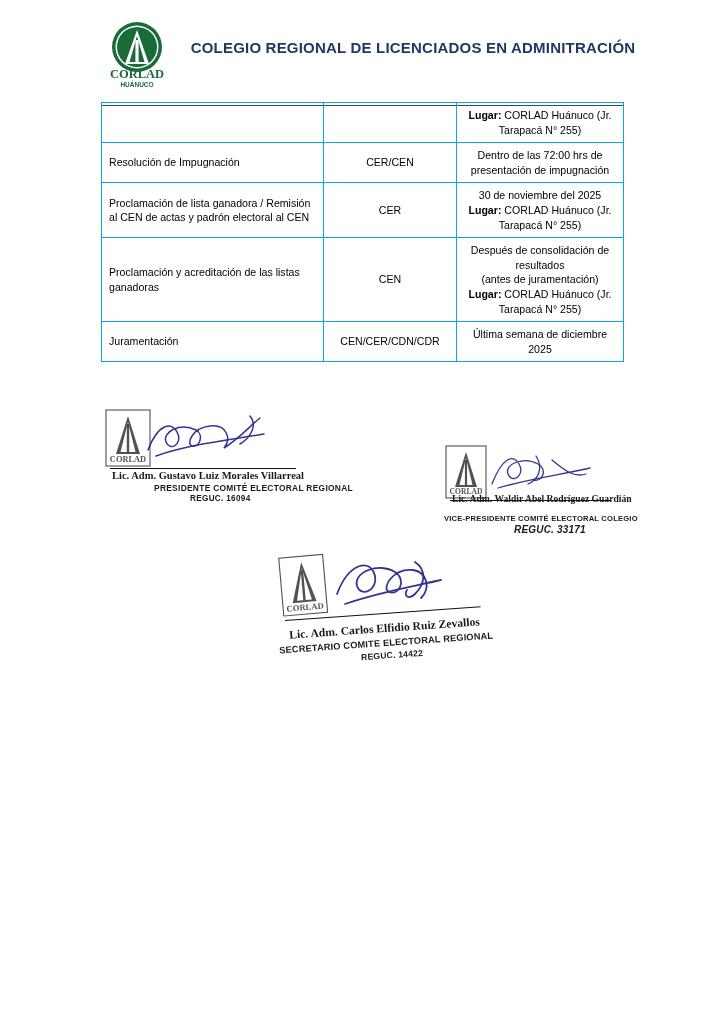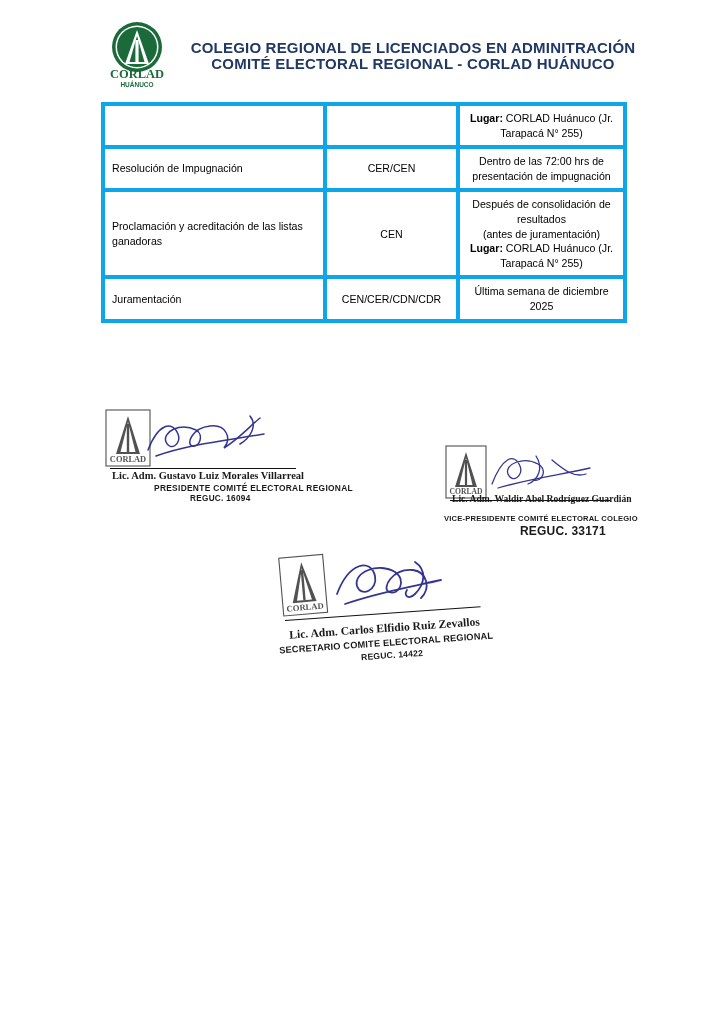--- a/index.html
+++ b/index.html
@@ -69,21 +69,21 @@
     width: 522px;
   }
   table.sched {
     border-collapse: collapse;
     width: 522px;
     table-layout: fixed;
     font-size: 10.6px;
     line-height: 14.6px;
   }
   table.sched td {
-    border: 4px solid #0ea5e9;
+    border: 1px solid #0ea5e9;
     padding: 5px 7px;
     vertical-align: middle;
   }
   col.c1 { width: 222px; }
   col.c2 { width: 133px; }
   col.c3 { width: 167px; }
 
   td.left   { text-align: left; }
   td.center { text-align: center; }
   .b { font-weight: bold; }
@@ -128,21 +128,21 @@
   #sig1 { left: 100px; top: 404px; width: 300px; height: 110px; }
   #sig1 .sig-name { left: 12px; top: 66px; font-size: 10.5px; }
   #sig1 .sig-role { left: 6px; top: 79px; font-size: 8.4px; letter-spacing: 0.3px; padding-left: 48px; }
   #sig1 .sig-reg  { left: 70px; top: 90px; font-size: 8.2px; letter-spacing: 0.3px; padding-left: 20px; }
   #sig1 .rule-line { left: 10px; top: 64px; width: 186px; }
 
   
   #sig2 { left: 440px; top: 440px; width: 290px; height: 100px; }
   #sig2 .sig-name { left: 12px; top: 53px; font-size: 9.6px; }
   #sig2 .sig-role { left: 4px; top: 74px; font-size: 7.6px; letter-spacing: 0.2px; }
-  #sig2 .sig-reg  { left: 80px; top: 84px; font-size: 12px; letter-spacing: 0.2px; }
+  #sig2 .sig-reg  { left: 74px; top: 84px; font-size: 10px; letter-spacing: 0.2px; font-style: italic; }
   #sig2 .rule-line { left: 10px; top: 60px; width: 160px; }
 
   
   #sig3 { left: 275px; top: 548px; width: 300px; height: 115px; }
   #sig3 .sig-name { left: 14px; top: 74px; font-size: 11.6px; transform: rotate(-4deg); }
   #sig3 .sig-role { left: 4px; top: 90px; font-size: 9.2px; transform: rotate(-4deg); letter-spacing: 0.2px; }
   #sig3 .sig-reg  { left: 86px; top: 102px; font-size: 8.6px; transform: rotate(-4deg); letter-spacing: 0.2px; }
   #sig3 .rule-line { left: 10px; top: 72px; width: 196px; transform: rotate(-4deg); transform-origin: left center; }
 </style>
 </head>
@@ -160,21 +160,20 @@
         <path d="M36 12 L48 46 L24 46 Z" fill="#ffffff"></path>
         <path d="M36 18 L43.5 44 L28.5 44 Z" fill="#1b6b3a"></path>
         <rect x="34.4" y="22" width="3.2" height="24" fill="#ffffff"></rect>
         <text x="36" y="60" font-family="Liberation Serif, serif" font-size="12.5" font-weight="bold" fill="#1b6b3a" text-anchor="middle">CORLAD</text>
         <text x="36" y="69" font-family="Liberation Sans, sans-serif" font-size="6.5" font-weight="bold" fill="#1b6b3a" text-anchor="middle">HUÁNUCO</text>
       </svg>
     </div>
 
     <div class="header-text">
       <div>COLEGIO REGIONAL DE LICENCIADOS EN ADMINITRACIÓN</div>
-      <div>COMITÉ ELECTORAL REGIONAL - CORLAD HUÁNUCO</div>
     </div>
 
     <div class="header-rule"></div>
   </div>
 
   <div class="table-wrap">
     <table class="sched">
       <colgroup>
         <col class="c1">
           <col class="c2">
@@ -188,20 +187,29 @@
               <div><span class="b">Lugar:</span> CORLAD Huánuco (Jr.</div>
               <div>Tarapacá N° 255)</div>
             </td>
           </tr>
           <tr>
             <td class="left">Resolución de Impugnación</td>
             <td class="center">CER/CEN</td>
             <td class="center">
               <div>Dentro de las 72:00 hrs de</div>
               <div>presentación de impugnación</div>
+            </td>
+          </tr>
+          <tr>
+            <td class="left">Proclamación de lista ganadora / Remisión al CEN de actas y padrón electoral al CEN</td>
+            <td class="center">CER</td>
+            <td class="center">
+              <div>30 de noviembre del 2025</div>
+              <div><span class="b">Lugar:</span> CORLAD Huánuco (Jr.</div>
+              <div>Tarapacá N° 255)</div>
             </td>
           </tr>
           <tr>
             <td class="left">Proclamación y acreditación de las listas ganadoras</td>
             <td class="center">CEN</td>
             <td class="center">
               <div>Después de consolidación de</div>
               <div>resultados</div>
               <div>(antes de juramentación)</div>
               <div><span class="b">Lugar:</span> CORLAD Huánuco (Jr.</div>

